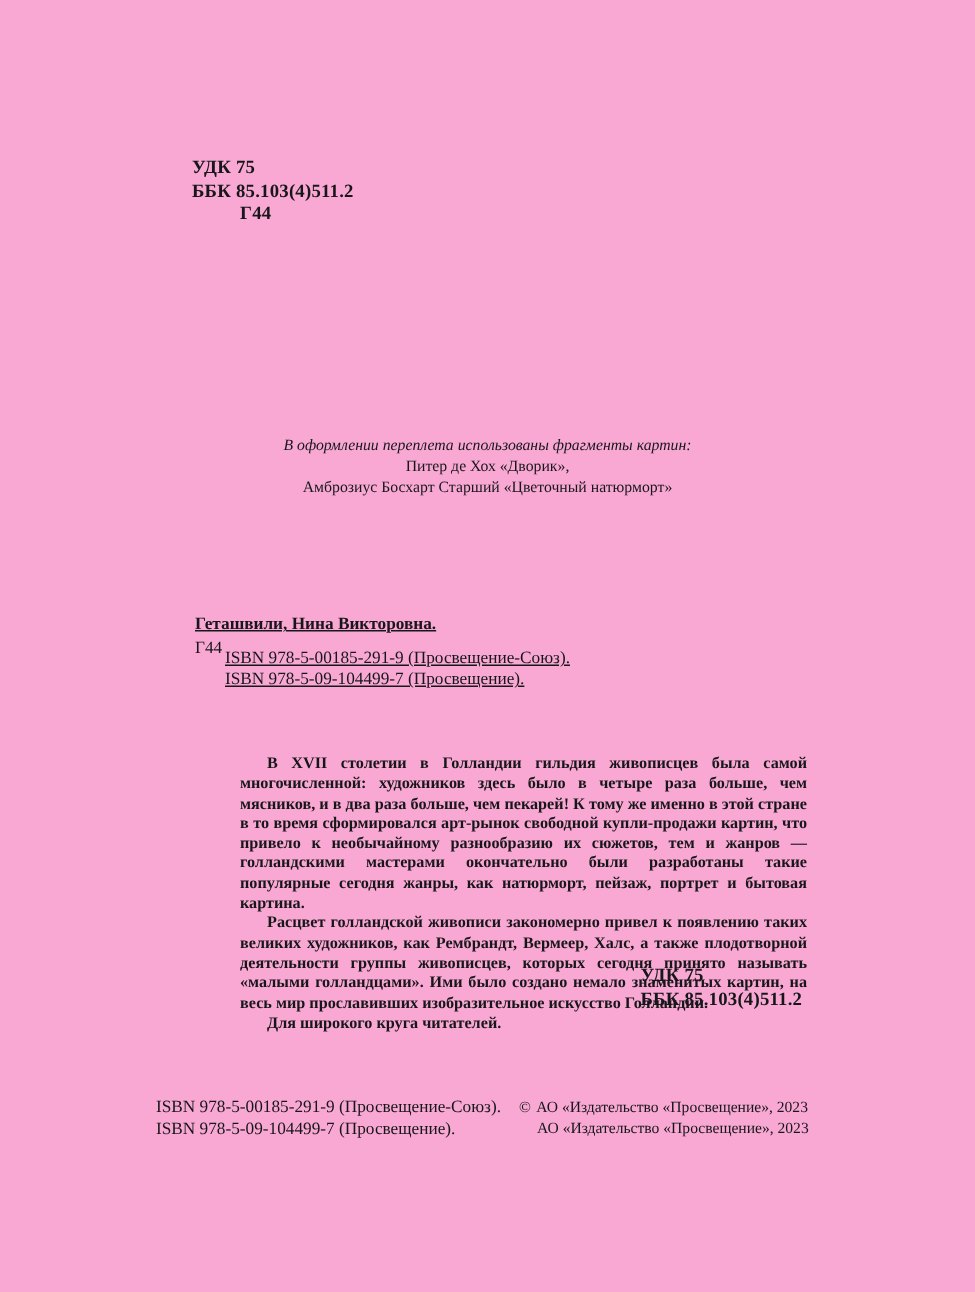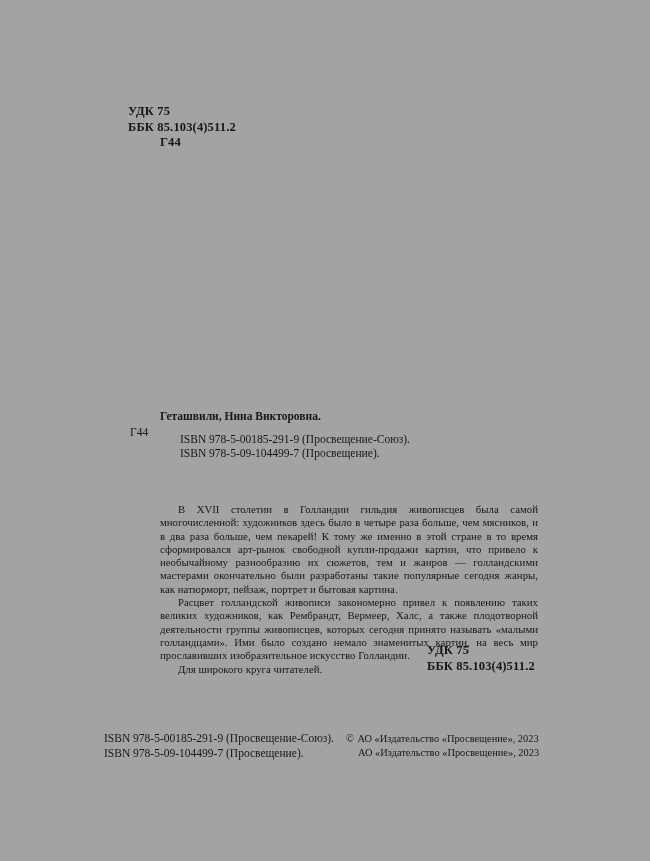--- a/index.html
+++ b/index.html
@@ -12,21 +12,21 @@
     height: 861px;
     position: relative;
     font-family: "Liberation Serif", "DejaVu Serif", serif;
     color: #17171a;
     -webkit-font-smoothing: antialiased;
   }
 
   .page {
     position: absolute;
     inset: 0;
-    background: #a3a3a3;
+    background: #f9a8d4;
   }
 
   
   .udk-top {
     position: absolute;
     left: 128px;
     top: 104px;
     font-weight: bold;
     font-size: 12.5px;
     line-height: 15.5px;
@@ -63,22 +63,22 @@
     width: 408px;
   }
   .biblio-code {
     position: absolute;
     left: 0;
     top: 17px;
     font-size: 11.5px;
     line-height: 14px;
   }
   .biblio-body {
-    margin-left: 30px;
     width: 378px;
+    text-decoration: underline;
   }
   .biblio-author {
     font-weight: bold;
     font-size: 11.5px;
     line-height: 16px;
     margin: 0 0 1px 0;
   }
   .biblio-desc {
     font-size: 11.5px;
     line-height: 14.2px;
@@ -94,20 +94,21 @@
     padding-left: 20px;
   }
   .biblio-isbns .isbn-line { display: block; white-space: nowrap; }
 
   
   .annotation {
     position: absolute;
     left: 160px;
     top: 503px;
     width: 378px;
+    font-weight: bold;
   }
   .annotation p {
     margin: 0 0 0 0;
     font-size: 10.8px;
     line-height: 13.3px;
     text-align: justify;
     text-indent: 18px;
   }
 
   
@@ -167,20 +168,25 @@
 <body>
 
 <div class="page">
 
   <div class="udk-top">
     <span class="line-udk">УДК 75</span>
     <span class="line-bbk">ББК 85.103(4)511.2</span>
     <span class="line-code">Г44</span>
   </div>
 
+  <div class="cover-credits">
+    <span class="cc-line italic">В оформлении переплета использованы фрагменты картин:</span>
+    <span class="cc-line">Питер де Хох «Дворик»,</span>
+    <span class="cc-line">Амброзиус Босхарт Старший «Цветочный натюрморт»</span>
+  </div>
 
   <div class="biblio">
     <div class="biblio-code">Г44</div>
     <div class="biblio-body">
       <p class="biblio-author">Геташвили, Нина Викторовна.</p>
       <div class="biblio-isbns">
         <span class="isbn-line">ISBN 978-5-00185-291-9 (Просвещение-Союз).</span>
         <span class="isbn-line">ISBN 978-5-09-104499-7 (Просвещение).</span>
       </div>
     </div>

